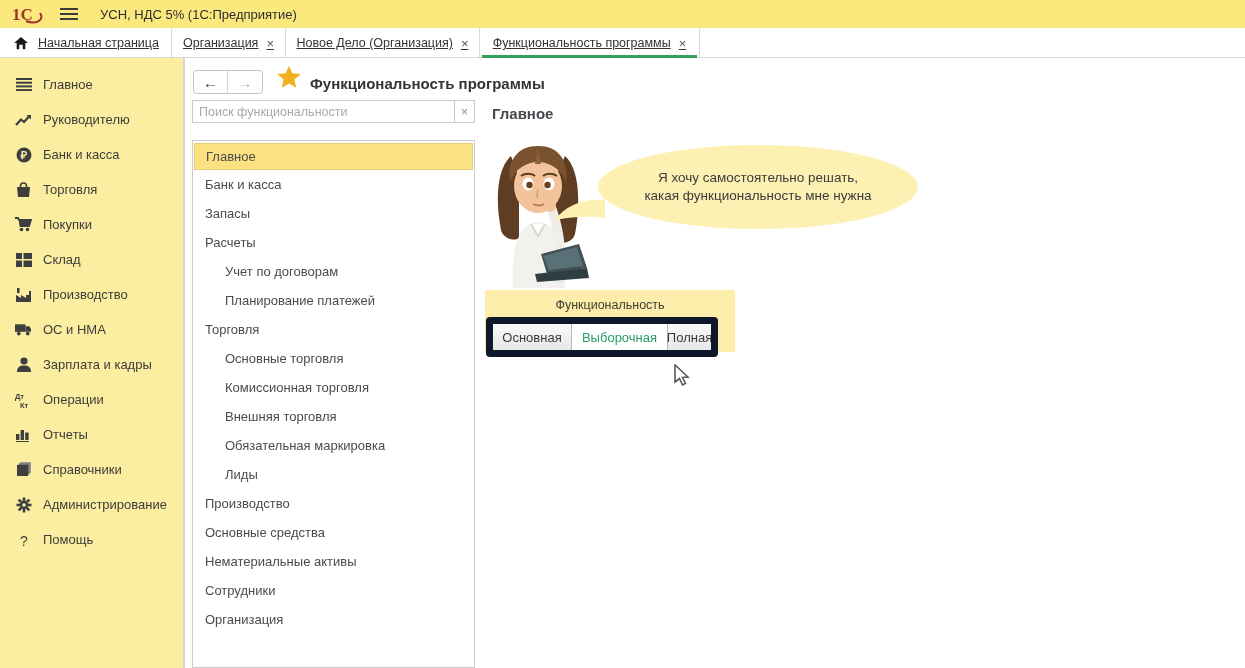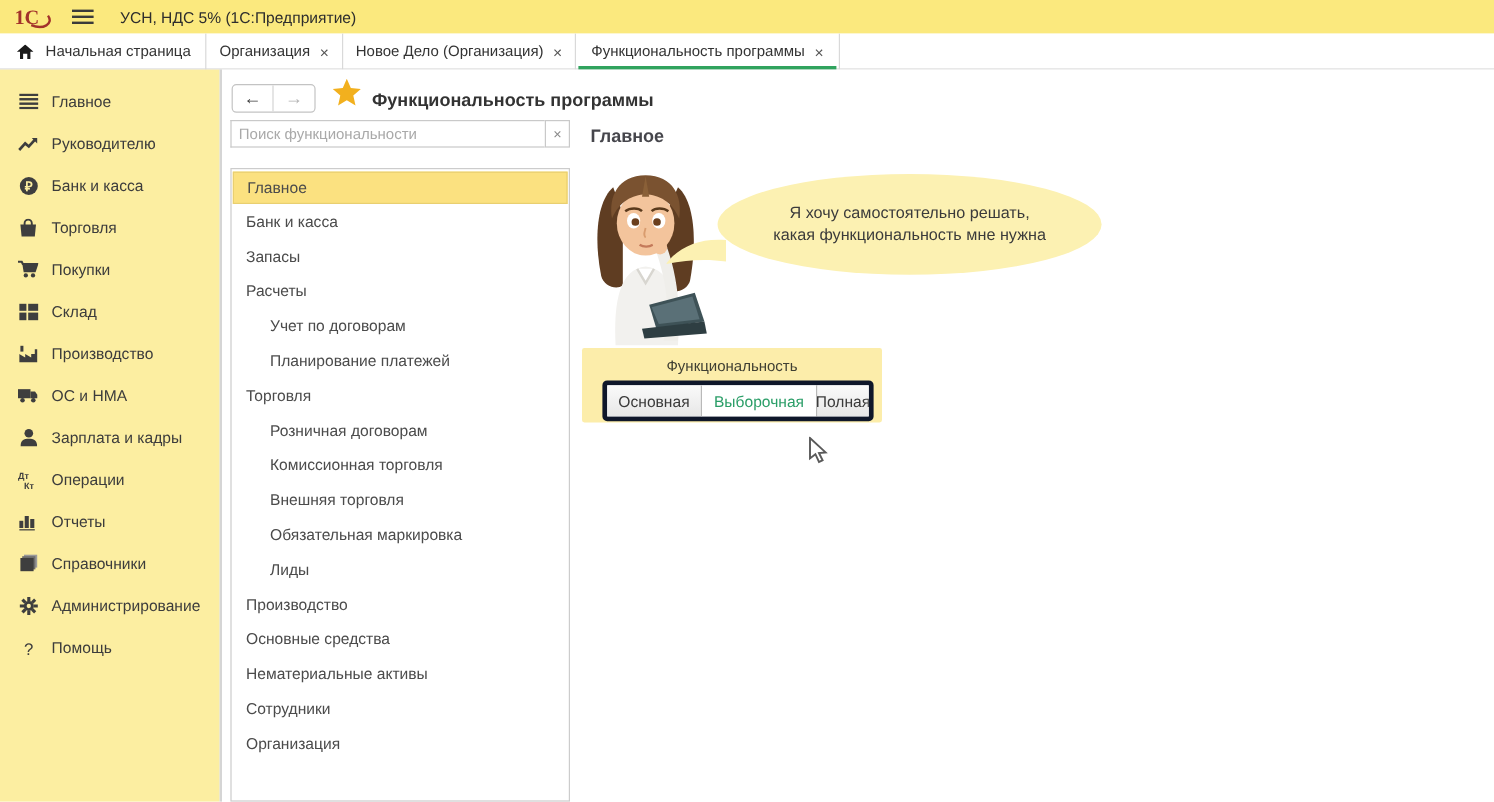--- a/index.html
+++ b/index.html
@@ -13,21 +13,21 @@
   .burger { margin-left:14px; width:18px; height:12px; display:flex;
     flex-direction:column; justify-content:space-between; cursor:pointer; }
   .burger i { display:block; height:2px; background:#3a3a3a; }
   .win-title { margin-left:22px; font-size:13px; color:#2d2d2d; }
 
   
   .tabbar { position:absolute; left:0; top:28px; width:1245px; height:30px;
     background:#fff; border-bottom:1px solid #d9d9d9; display:flex; }
   .tab { position:relative; height:30px; display:flex; align-items:center;
     justify-content:center; font-size:12.5px; color:#333;
-    border-right:1px solid #d9d9d9; cursor:pointer; }
+    border-right:1px solid #d9d9d9; cursor:pointer;text-decoration:underline; }
   .tab.home { width:172px; justify-content:flex-start; padding-left:14px; }
   .tab.home .hicon { margin-right:10px; display:flex; }
   .tab.t2 { width:114px; }
   .tab.t3 { width:194px; }
   .tab.t4 { width:220px; }
   .tab .close { margin-left:8px; color:#555; font-size:13px; cursor:pointer; }
   .tab.active::after { content:""; position:absolute; left:2px; right:2px;
     bottom:0; height:3px; background:#30a35e; }
 
   
@@ -79,22 +79,22 @@
   .bubble { position:absolute; left:413px; top:87px; width:320px; height:84px;
     background:#fcf1b2; border-radius:50%; display:flex; flex-direction:column;
     align-items:center; justify-content:center; }
   .bubble-line { font-size:13.5px; color:#3b3b3b; line-height:18px; }
   .bubble-tail { position:absolute; left:370px; top:140px; }
 
   .func-panel { position:absolute; left:300px; top:232px; width:250px;
     height:62px; background:#fcedaa; border-radius:2px; }
   .fp-label { text-align:center; padding-top:8px; font-size:12.5px;
     color:#3f3f33; }
-  .seg { position:absolute; left:17px; top:27px; display:flex;
-    border:4px solid #0f172a; border-radius:4px; overflow:hidden;
+  .seg { position:absolute; left:1px; top:27px; display:flex;
+    border:7px solid #0f172a; border-radius:4px; overflow:hidden;
     background:#fff; }
   .seg-btn { height:26px; display:flex; align-items:center; justify-content:center;
     font-size:13px; color:#3a3a3a; cursor:pointer;
     background:linear-gradient(#fafafa,#e7e7e7); }
   .seg-btn + .seg-btn { border-left:1px solid #b9b9b9; }
   .seg-btn.b1 { width:78px; }
   .seg-btn.b2 { width:96px; }
   .seg-btn.b3 { width:44px; }
   .seg-btn.selected { background:#fff; color:#2b9e68; }
 
@@ -314,21 +314,21 @@
   </div>
 
   <div class="func-list">
     <div class="fl-item selected">Главное</div>
     <div class="fl-item">Банк и касса</div>
     <div class="fl-item">Запасы</div>
     <div class="fl-item">Расчеты</div>
     <div class="fl-item indent">Учет по договорам</div>
     <div class="fl-item indent">Планирование платежей</div>
     <div class="fl-item">Торговля</div>
-    <div class="fl-item indent">Розничная договорам</div>
+    <div class="fl-item indent">Основные торговля</div>
     <div class="fl-item indent">Комиссионная торговля</div>
     <div class="fl-item indent">Внешняя торговля</div>
     <div class="fl-item indent">Обязательная маркировка</div>
     <div class="fl-item indent">Лиды</div>
     <div class="fl-item">Производство</div>
     <div class="fl-item">Основные средства</div>
     <div class="fl-item">Нематериальные активы</div>
     <div class="fl-item">Сотрудники</div>
     <div class="fl-item">Организация</div>
   </div>

